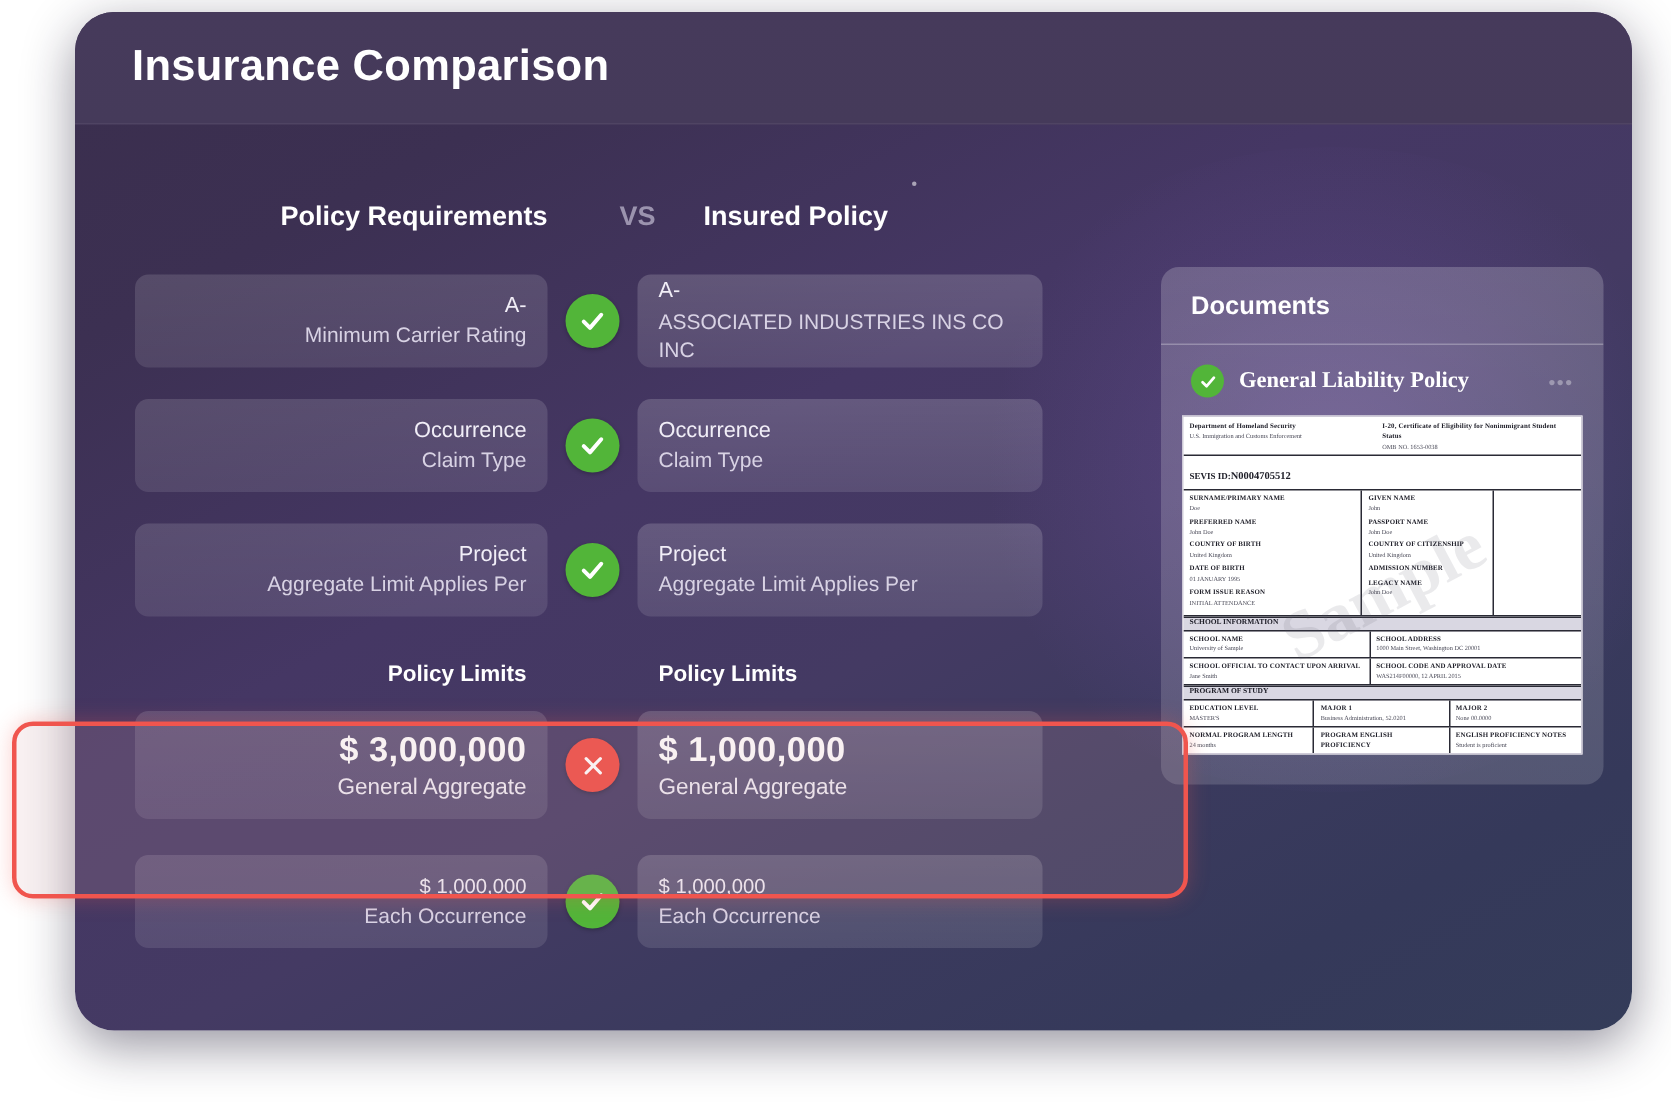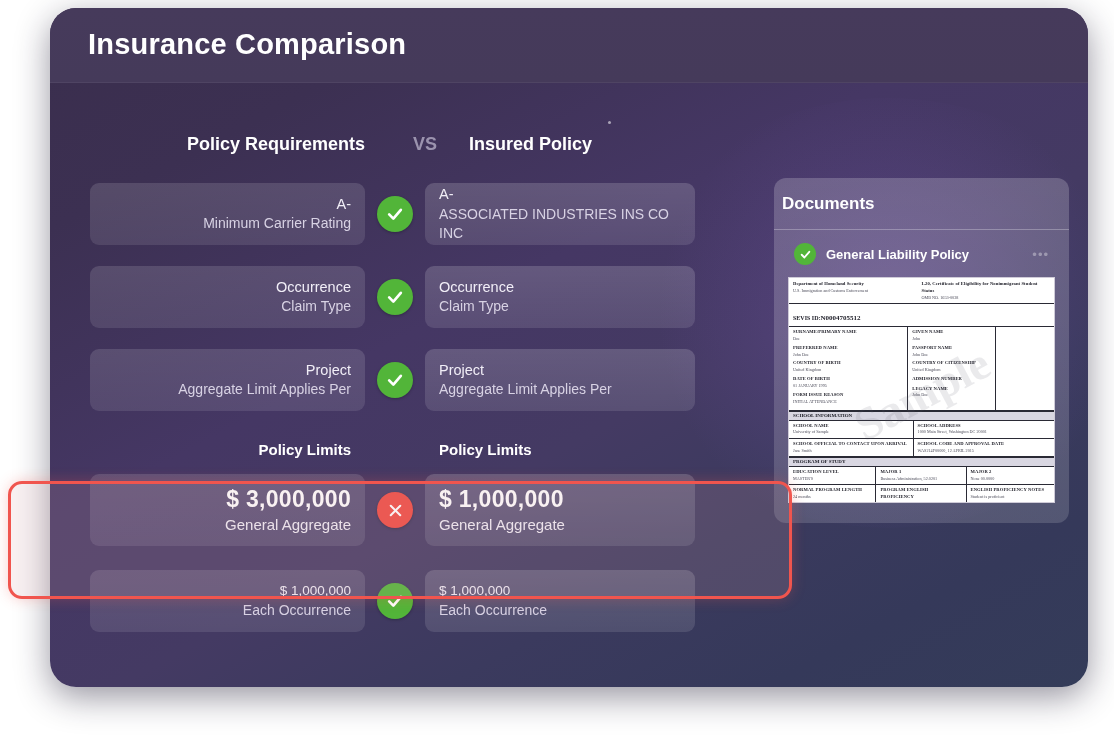--- a/index.html
+++ b/index.html
@@ -202,34 +202,34 @@
     top: 170px;
     width: 295px;
     height: 345px;
     border-radius: 12px;
     background: linear-gradient(180deg, rgba(255,255,255,.20) 0%, rgba(255,255,255,.15) 100%);
     z-index: 4;
     overflow: hidden;
   }
   #doc-head {
     height: 52px;
-    padding: 0 8px;
+    padding: 0 20px;
     display: flex;
     align-items: center;
     border-bottom: 1px solid rgba(255,255,255,.28);
   }
   #doc-head-title { font-size: 17px; font-weight: bold; color: #ffffff; }
 
   #doc-item {
     display: flex;
     align-items: center;
     gap: 10px;
     padding: 13px 20px 10px 20px;
   }
-  #doc-item-title { font-size: 13px; font-weight: bold; color: #ffffff; }
+  #doc-item-title { font-size: 15px; font-weight: bold; color: #ffffff; font-family: Liberation Serif, serif; }
   .doc-check {
     width: 22px; height: 22px; border-radius: 50%;
     background: #52b539;
     display: flex; align-items: center; justify-content: center;
     flex: 0 0 22px;
   }
   #doc-menu-dots {
     margin-left: auto;
     color: rgba(255,255,255,.35);
     font-size: 13px;

